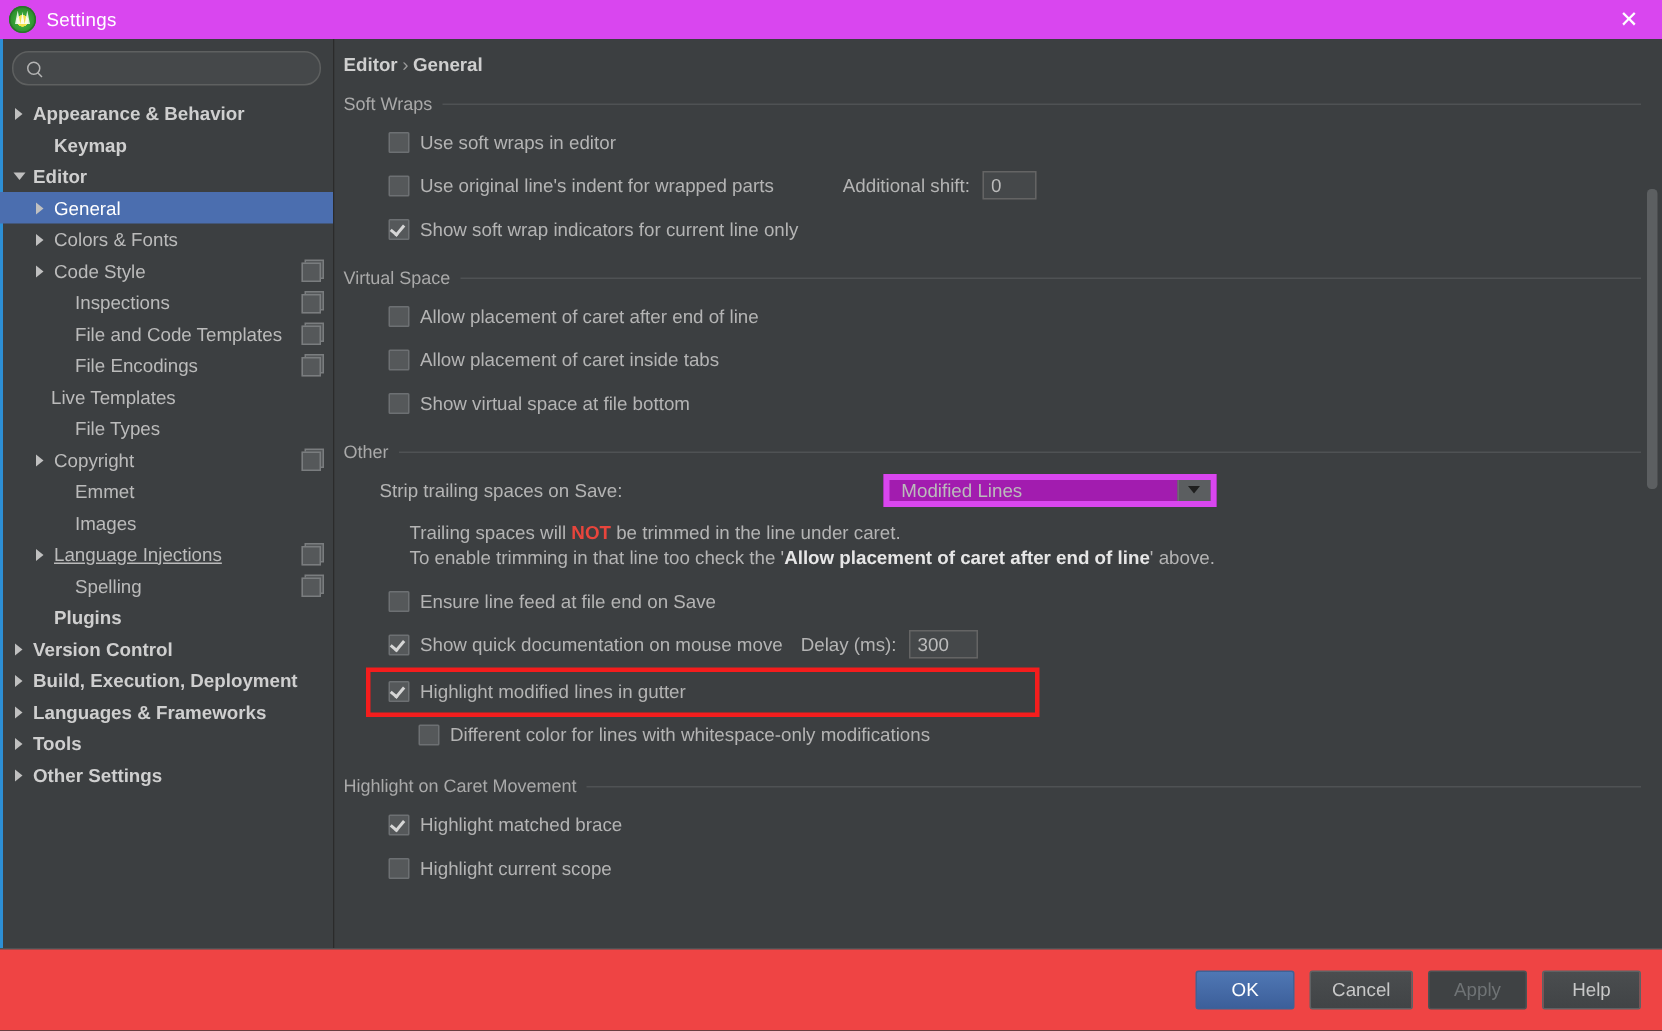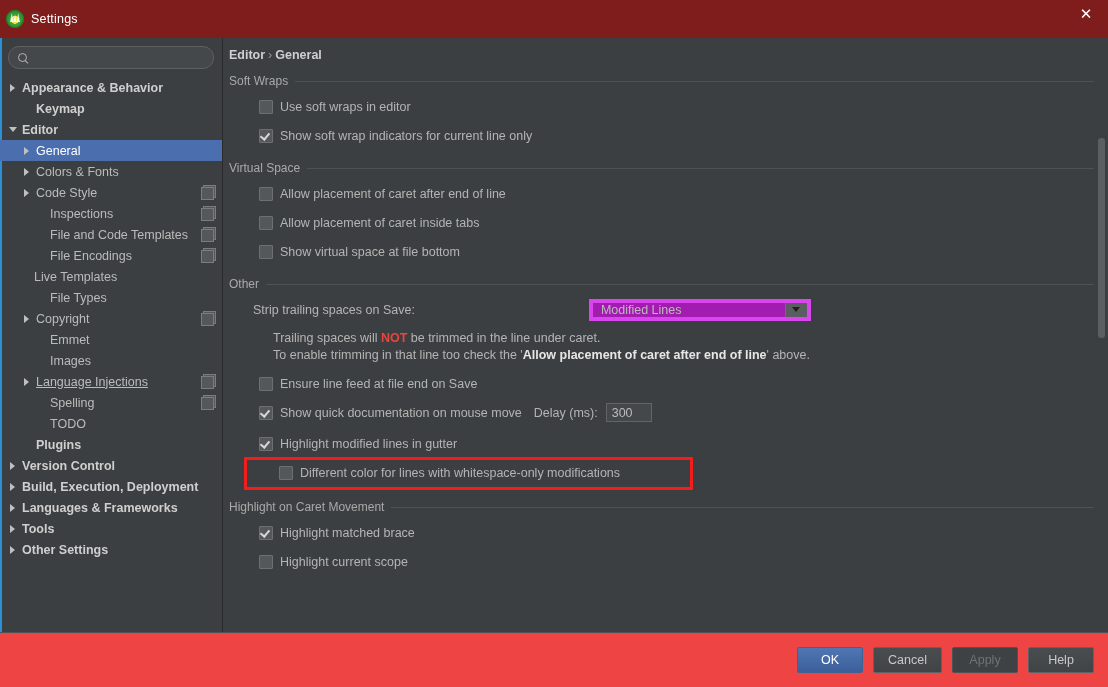--- a/index.html
+++ b/index.html
@@ -15,22 +15,22 @@
     position: relative;
   }
   #app {
     position: absolute; inset: 0;
     background: #3c3f41;
     display: flex; flex-direction: column;
   }
 
   
   .titlebar {
-    height: 38px; min-height: 26px;
-    background: #7f1d1d;
+    height: 26px; min-height: 26px;
+    background: #d946ef;
     display: flex; align-items: center;
     position: relative;
   }
   .titlebar .logo {
     width: 18px; height: 18px;
     margin-left: 6px; margin-right: 7px;
     border-radius: 50%;
     background:
       radial-gradient(circle at 50% 55%, #f0e24a 0%, #f0e24a 28%, #3aa83a 30%, #2e8f2e 62%, #1f6e1f 100%);
     box-shadow: inset 0 0 0 1px #28742a;
@@ -413,24 +413,20 @@
           <div class="tree-row" style="padding-left: 22px; text-decoration: underline;">
             <span class="arrow right"></span>
             <span class="label">Language Injections</span>
             <span class="gutter-icon"></span>
           </div>
           <div class="tree-row" style="padding-left: 36px;">
             <span class="arrow"></span>
             <span class="label">Spelling</span>
             <span class="gutter-icon"></span>
           </div>
-          <div class="tree-row" style="padding-left: 36px;">
-            <span class="arrow"></span>
-            <span class="label">TODO</span>
-          </div>
           <div class="tree-row bold" style="padding-left: 22px;">
             <span class="arrow"></span>
             <span class="label">Plugins</span>
           </div>
           <div class="tree-row bold" style="padding-left: 8px;">
             <span class="arrow right"></span>
             <span class="label">Version Control</span>
           </div>
           <div class="tree-row bold" style="padding-left: 8px;">
             <span class="arrow right"></span>
@@ -462,20 +458,26 @@
           <div class="group-title">
             <span class="txt">Soft Wraps</span>
             <span class="rule"></span>
           </div>
 
           <div class="row indent1">
             <span class="cb"></span>
             <span class="cb-label">Use soft wraps in editor</span>
           </div>
 
+          <div class="row indent1">
+            <span class="cb"></span>
+            <span class="cb-label">Use original line's indent for wrapped parts</span>
+            <span class="field-label" style="margin-left:46px;">Additional shift:</span>
+            <input class="textfield" style="width: 36px; margin-left: 8px;" value="0">
+          </div>
 
           <div class="row indent1">
             <span class="cb checked"></span>
             <span class="cb-label">Show soft wrap indicators for current line only</span>
           </div>
         </div>
 
         <div class="group" style="margin-top:14px;">
           <div class="group-title">
             <span class="txt">Virtual Space</span>

